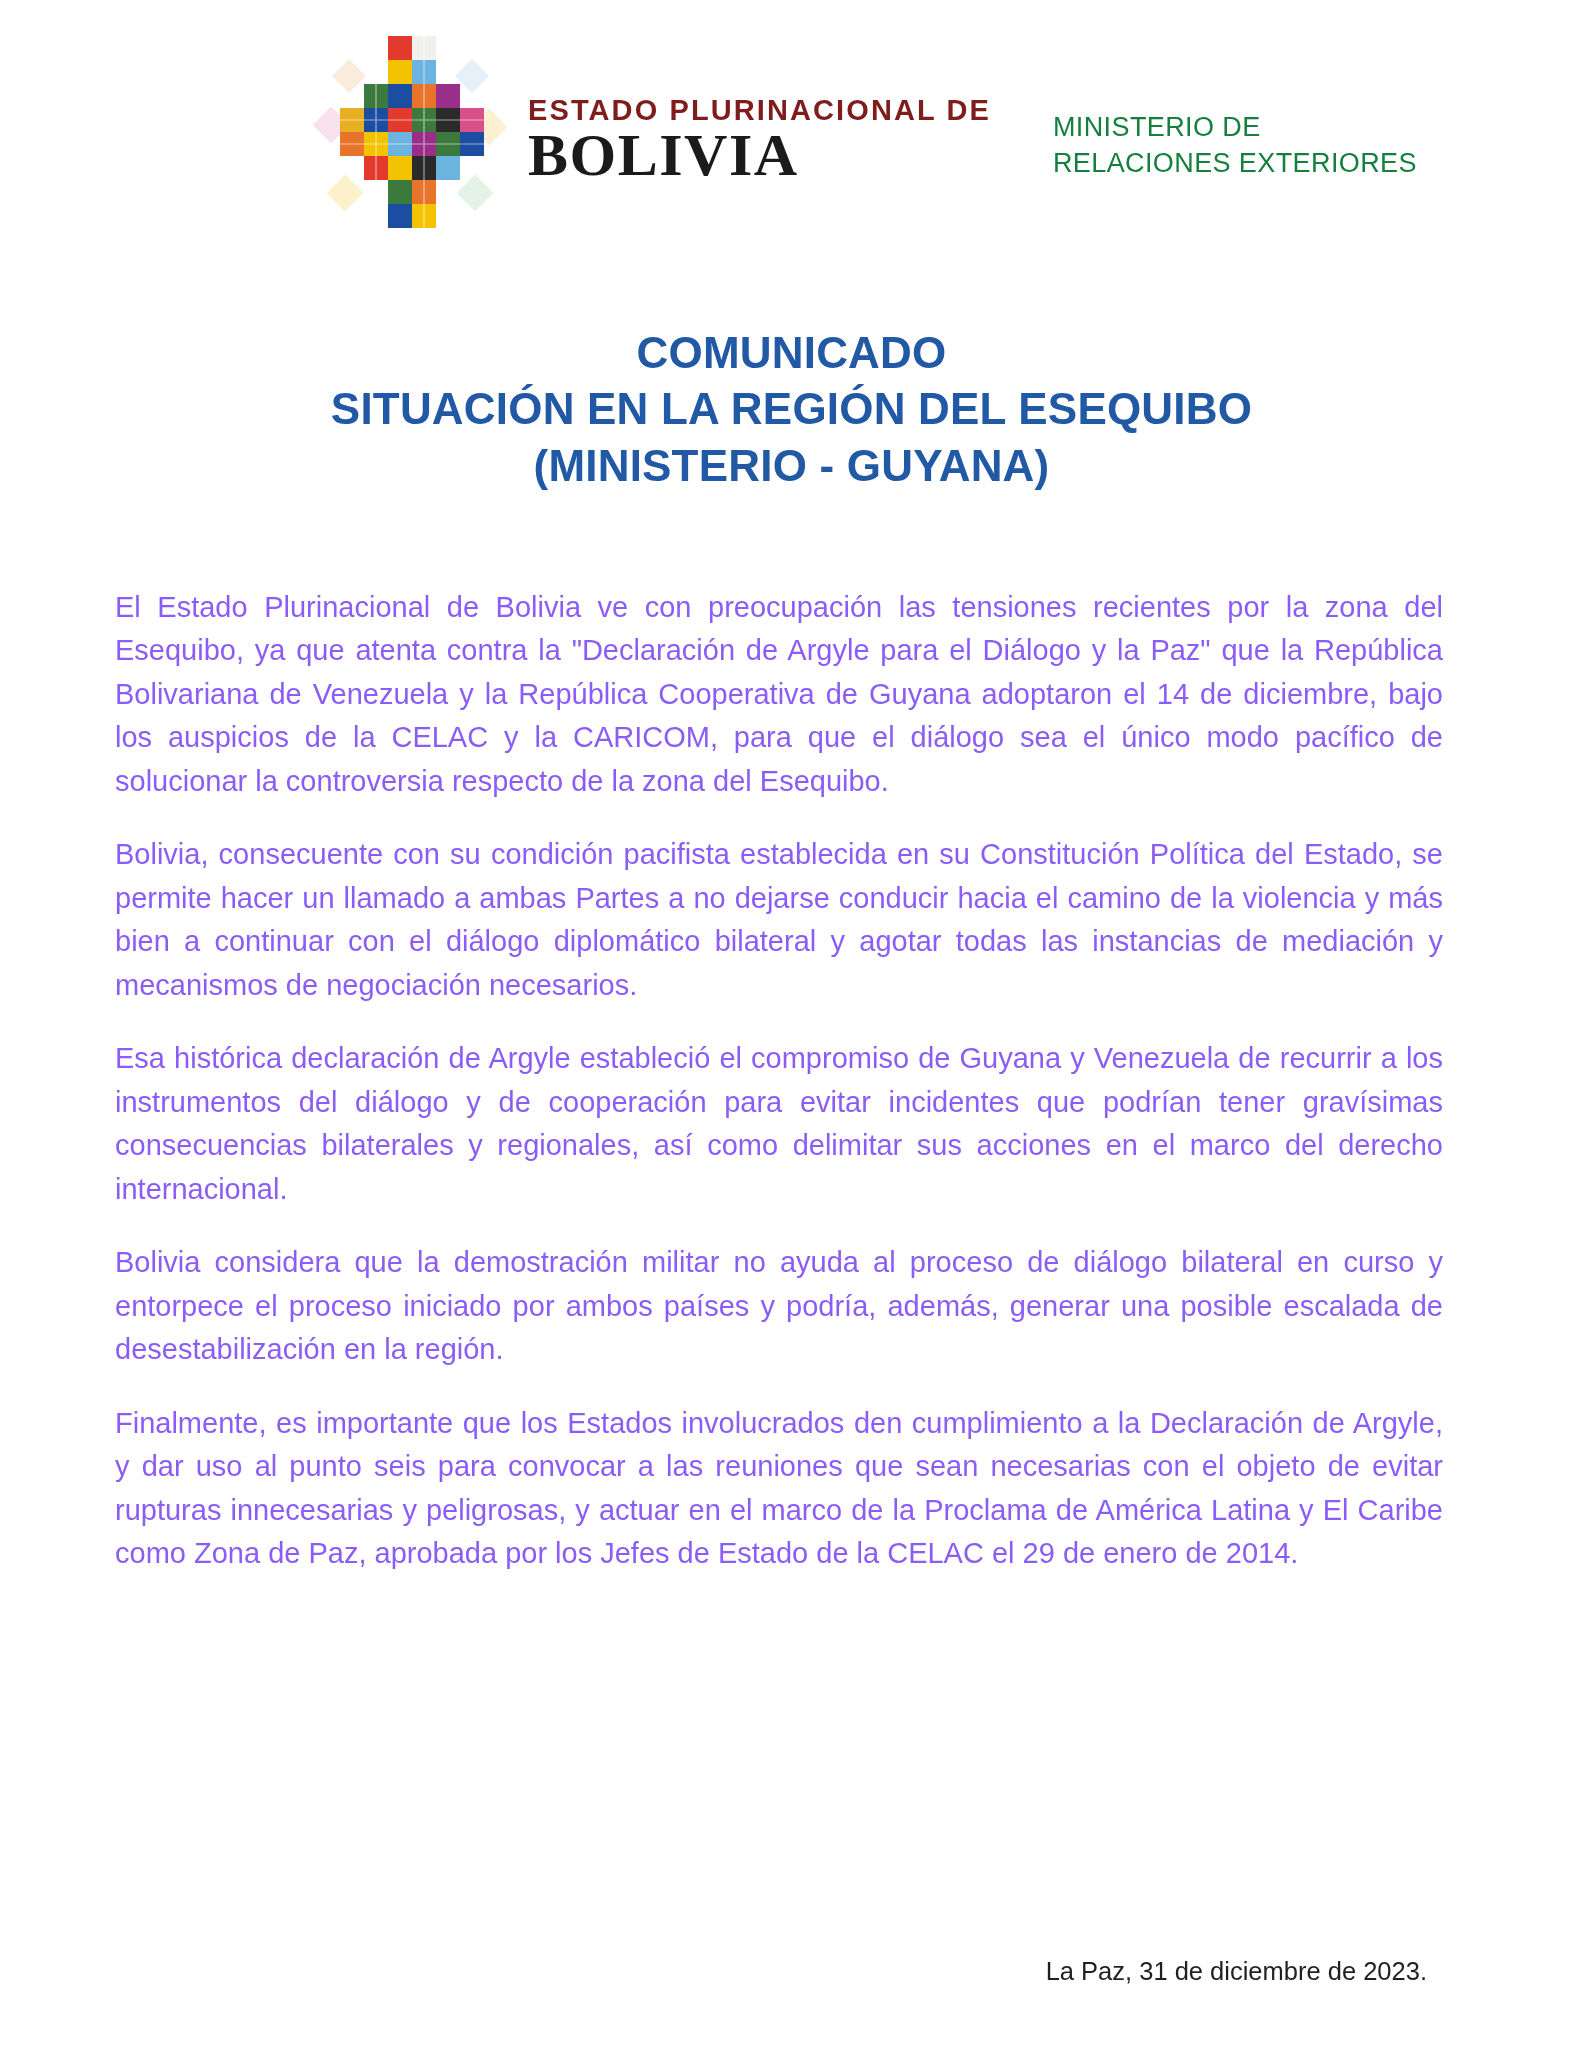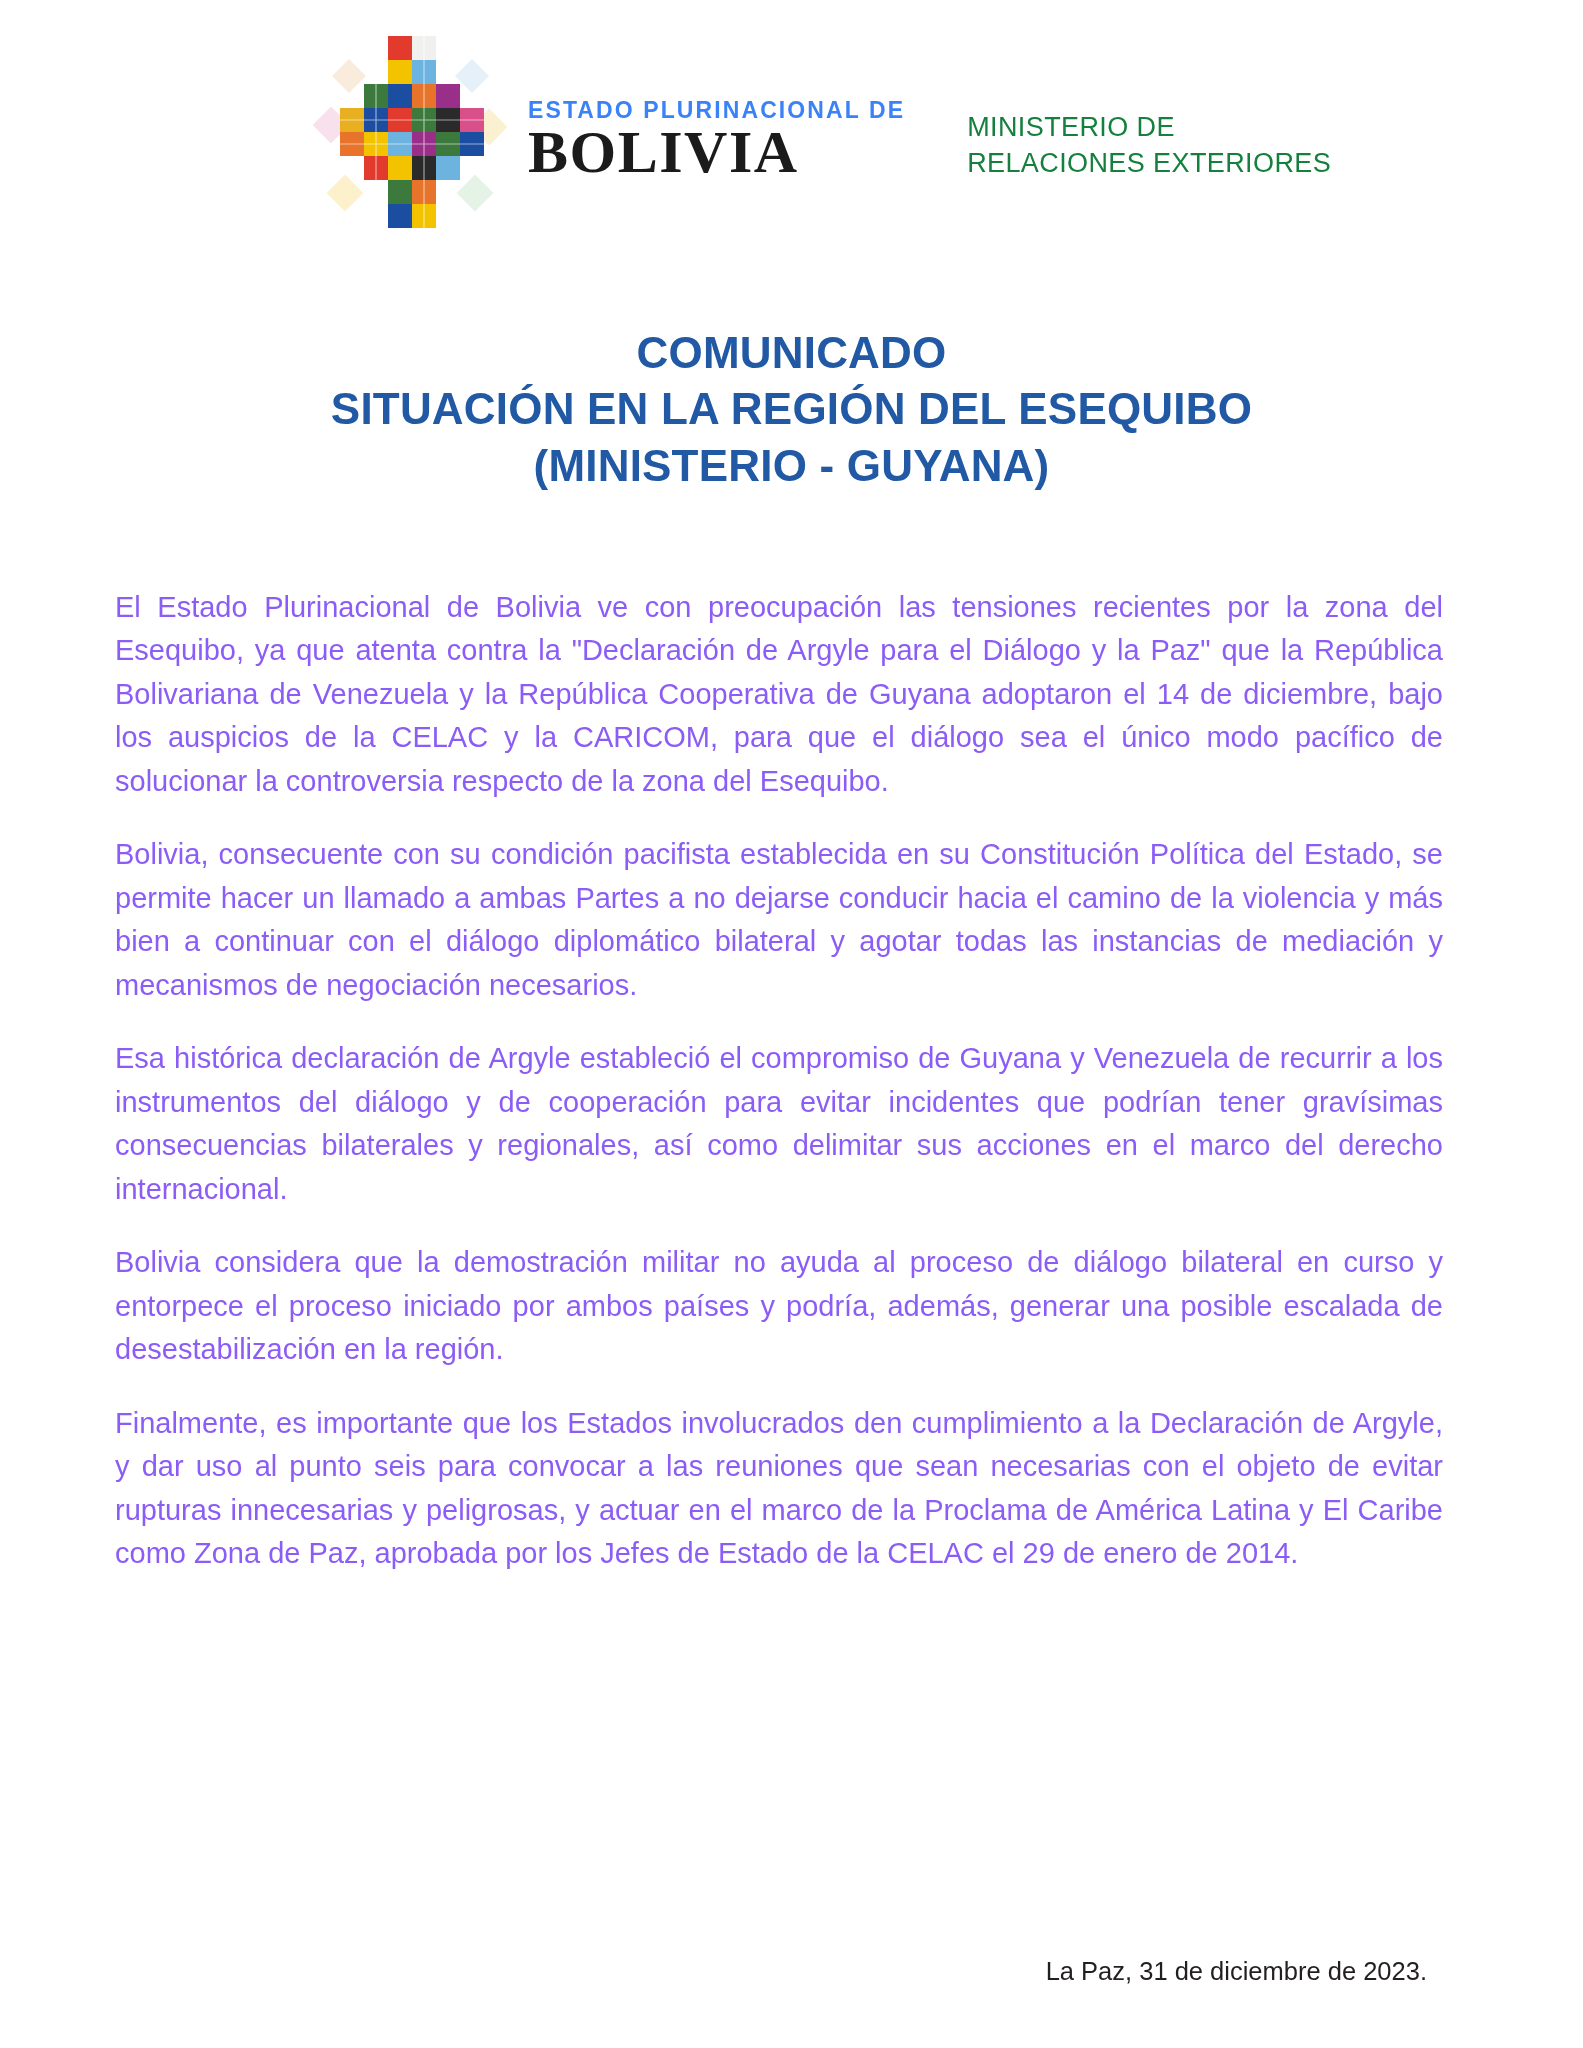--- a/index.html
+++ b/index.html
@@ -40,24 +40,24 @@
   }
   .emblem svg { display: block; }
 
   .wordmark {
     display: flex;
     flex-direction: column;
     justify-content: center;
     margin-top: 4px;
   }
   .wordmark .estado {
-    font-size: 23px;
+    font-size: 29px;
     letter-spacing: 2.1px;
     font-weight: 700;
-    color: #3b82f6;
+    color: #7f1d1d;
     line-height: 1;
     margin-bottom: 2px;
     font-family: "Liberation Sans", sans-serif;
   }
   .wordmark .bolivia {
     font-family: "Liberation Serif", serif;
     font-size: 60px;
     font-weight: 700;
     letter-spacing: 1.5px;
     line-height: 0.95;

